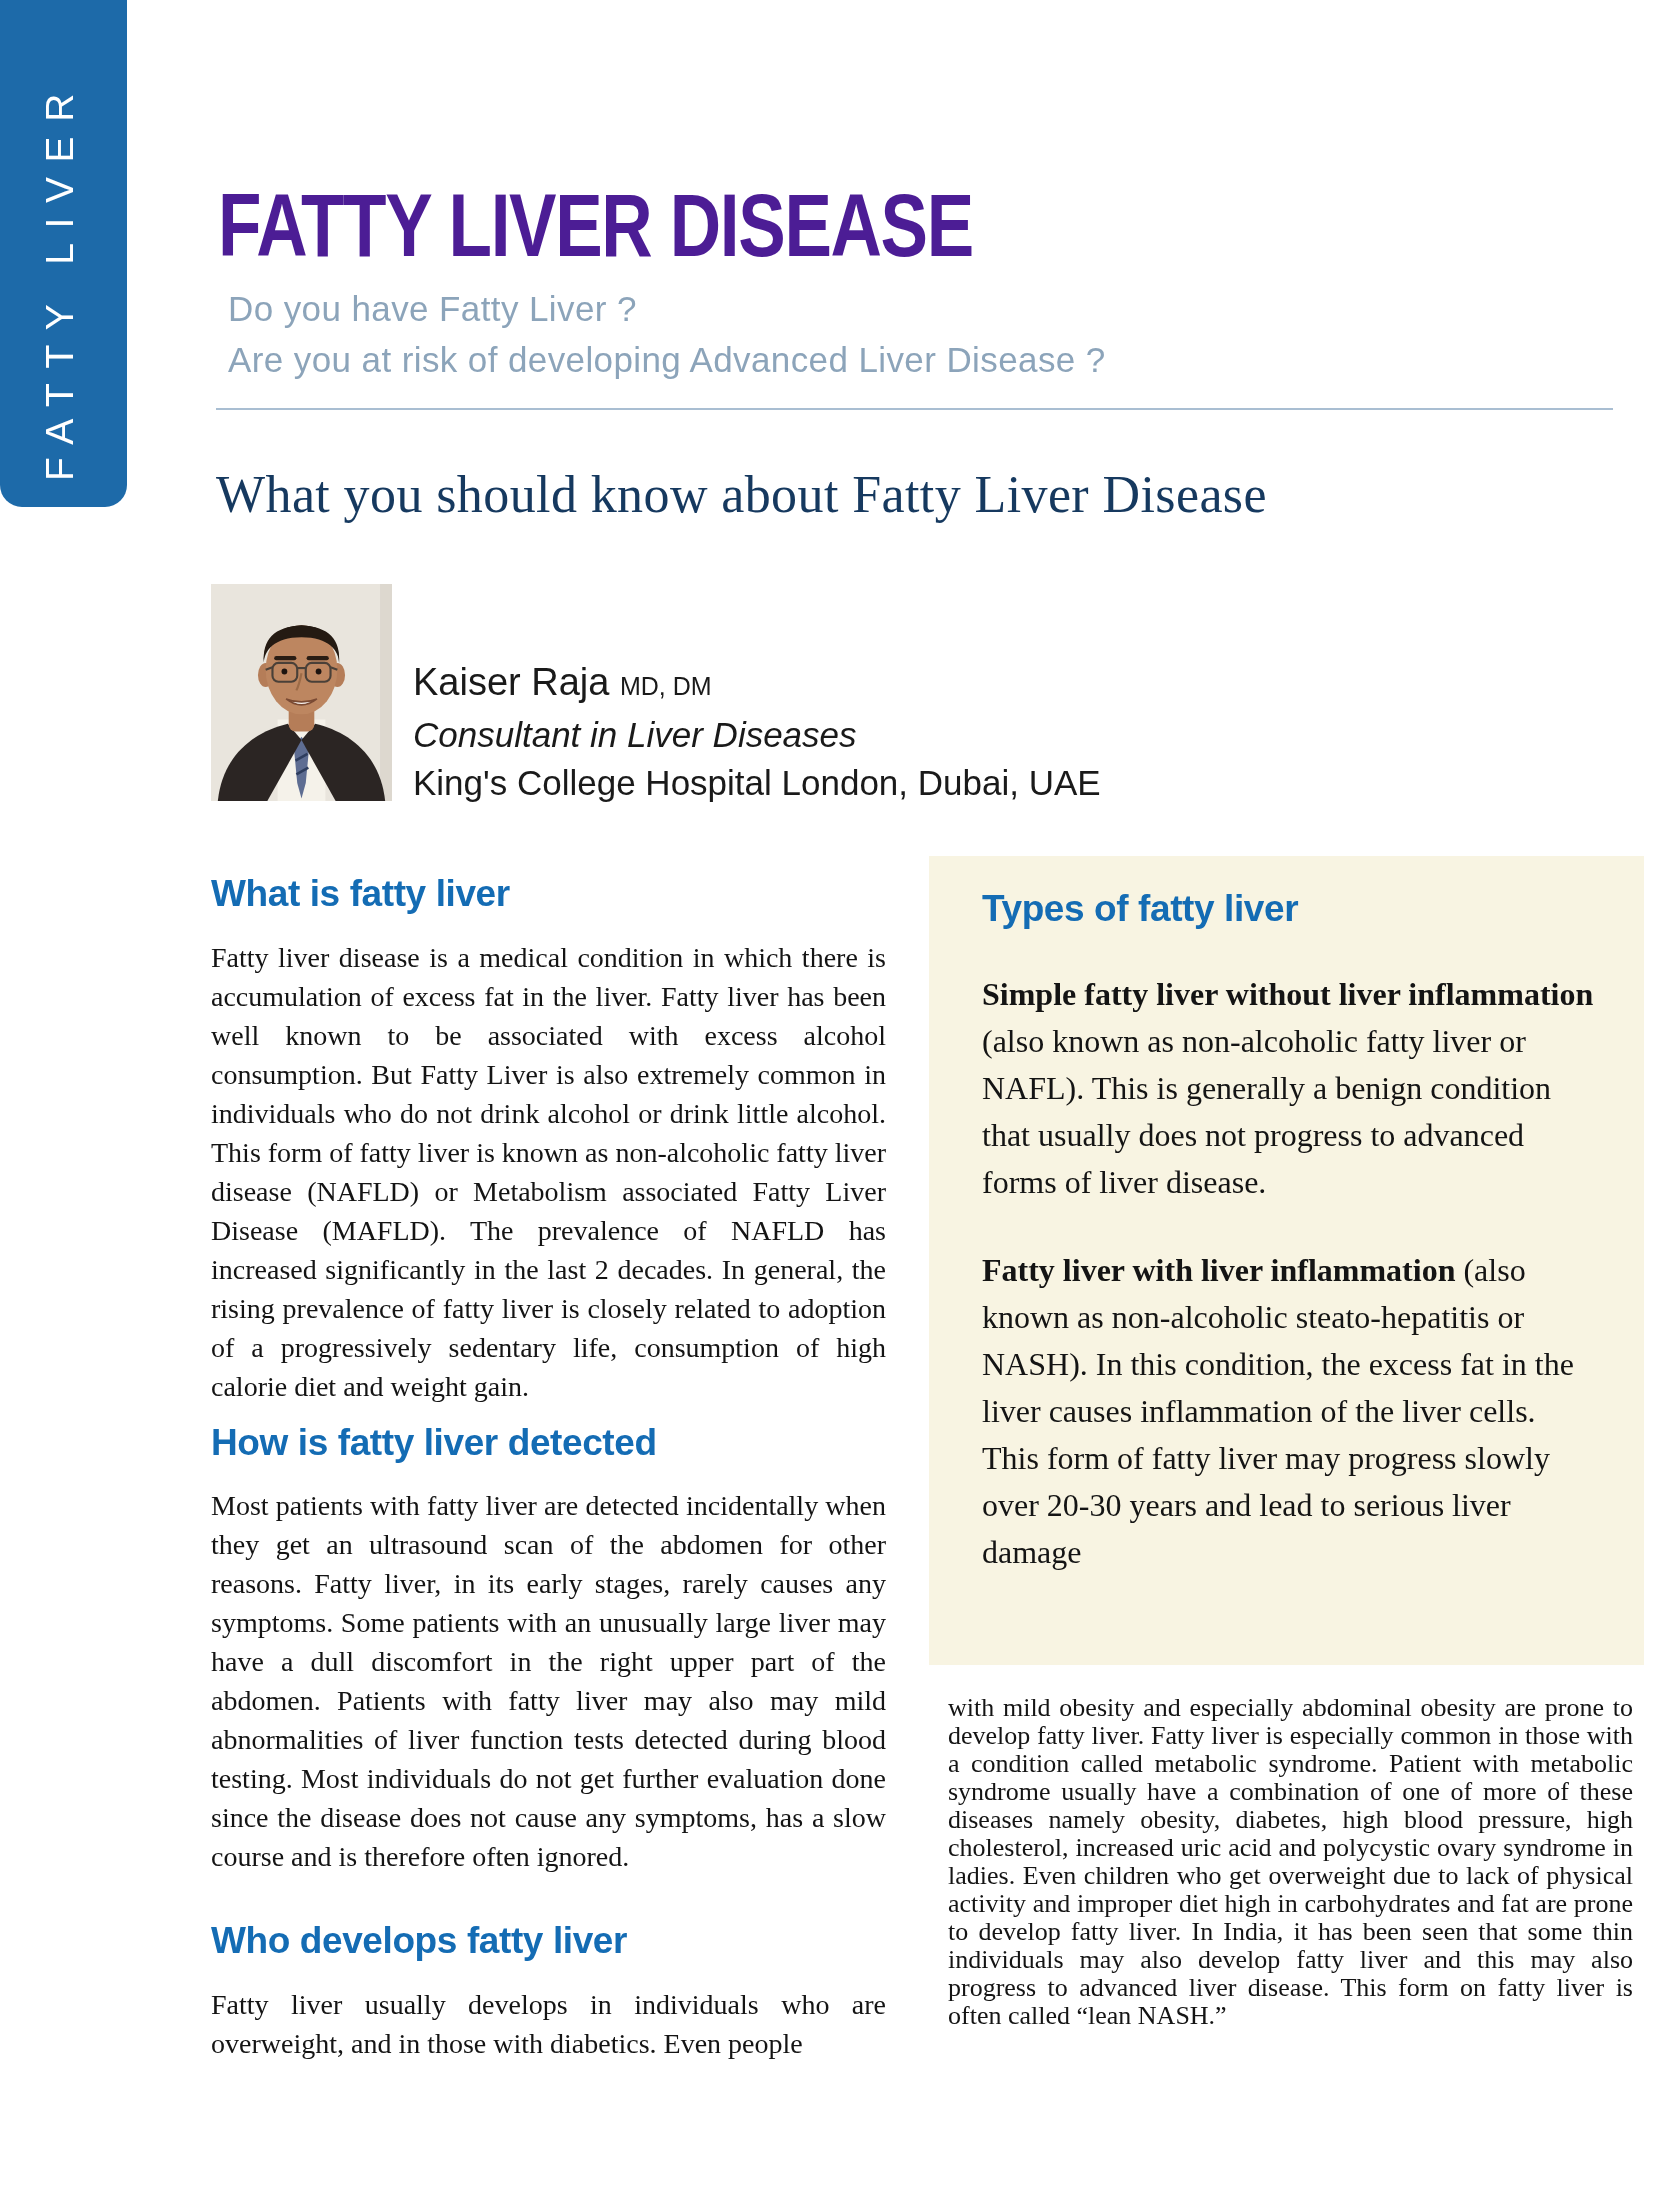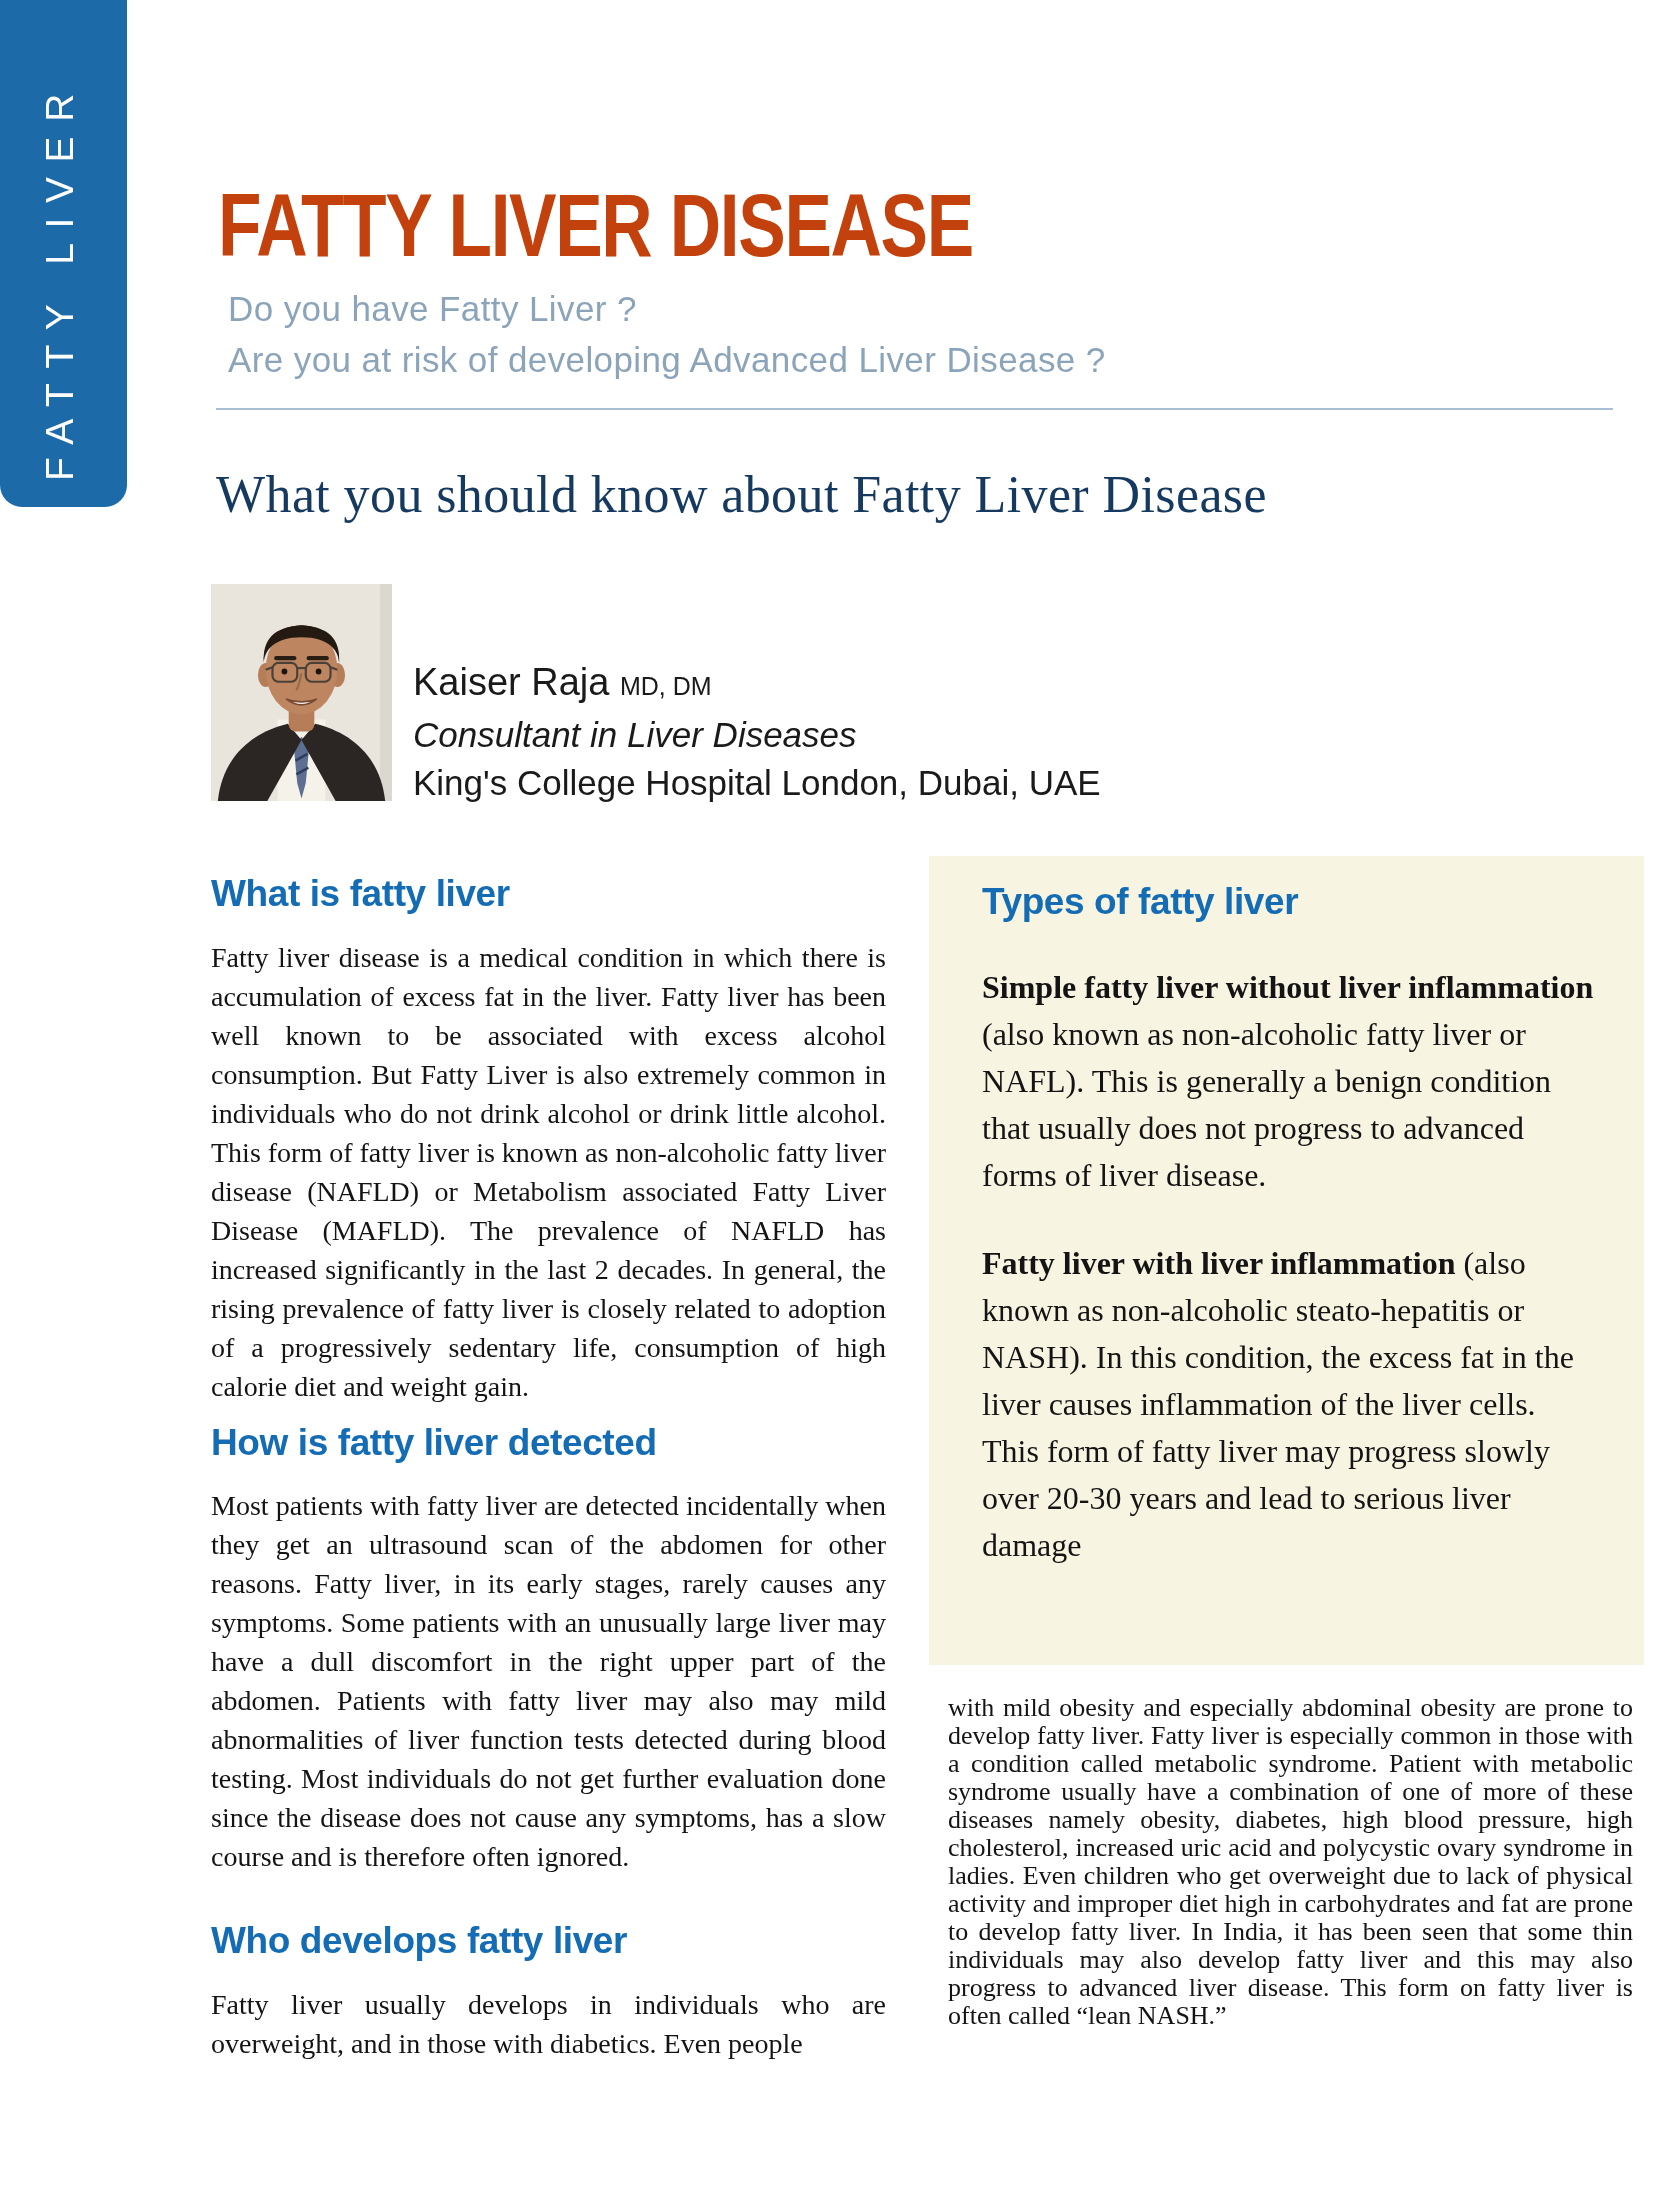--- a/index.html
+++ b/index.html
@@ -25,21 +25,21 @@
     transform-origin:left top;
     white-space:nowrap;
     color:#ffffff;
     font-size:39px;
     letter-spacing:14.6px;
     font-weight:400;
   }
   
   .title{
     position:absolute;left:218px;top:181px;
-    font-size:89px;font-weight:700;color:#c2410c;
+    font-size:89px;font-weight:700;color:#4c1d95;
     line-height:1.0;white-space:nowrap;
   }
   .title-inner{display:inline-block;transform:scaleX(0.80);transform-origin:left center;letter-spacing:-1.7px;}
   .subtitle{
     position:absolute;left:220px;top:283px;
     font-size:35px;line-height:1.47;
     color:#8ca4ba;letter-spacing:0.4px;margin-left:8px;
   }
   .rule{
     position:absolute;left:216px;top:408px;
@@ -84,21 +84,21 @@
     margin:23px 0 0 0;
     font-family:"Liberation Serif","DejaVu Serif",serif;
     font-size:28px;line-height:39px;
     text-align:justify;color:#141414;
   }
   
   .info-box{
     box-sizing:border-box;
     width:715px;height:809px;
     background:#f8f4e2;
-    padding:26px 48px 0 53px;
+    padding:33px 48px 0 53px;
     overflow:hidden;
   }
   .box-p{
     margin:41px 0 0 0;
     font-family:"Liberation Serif","DejaVu Serif",serif;
     font-size:32px;line-height:47px;
     color:#141414;text-align:left;
   }
   .box-p strong{font-weight:700;}
   .cont-p{

